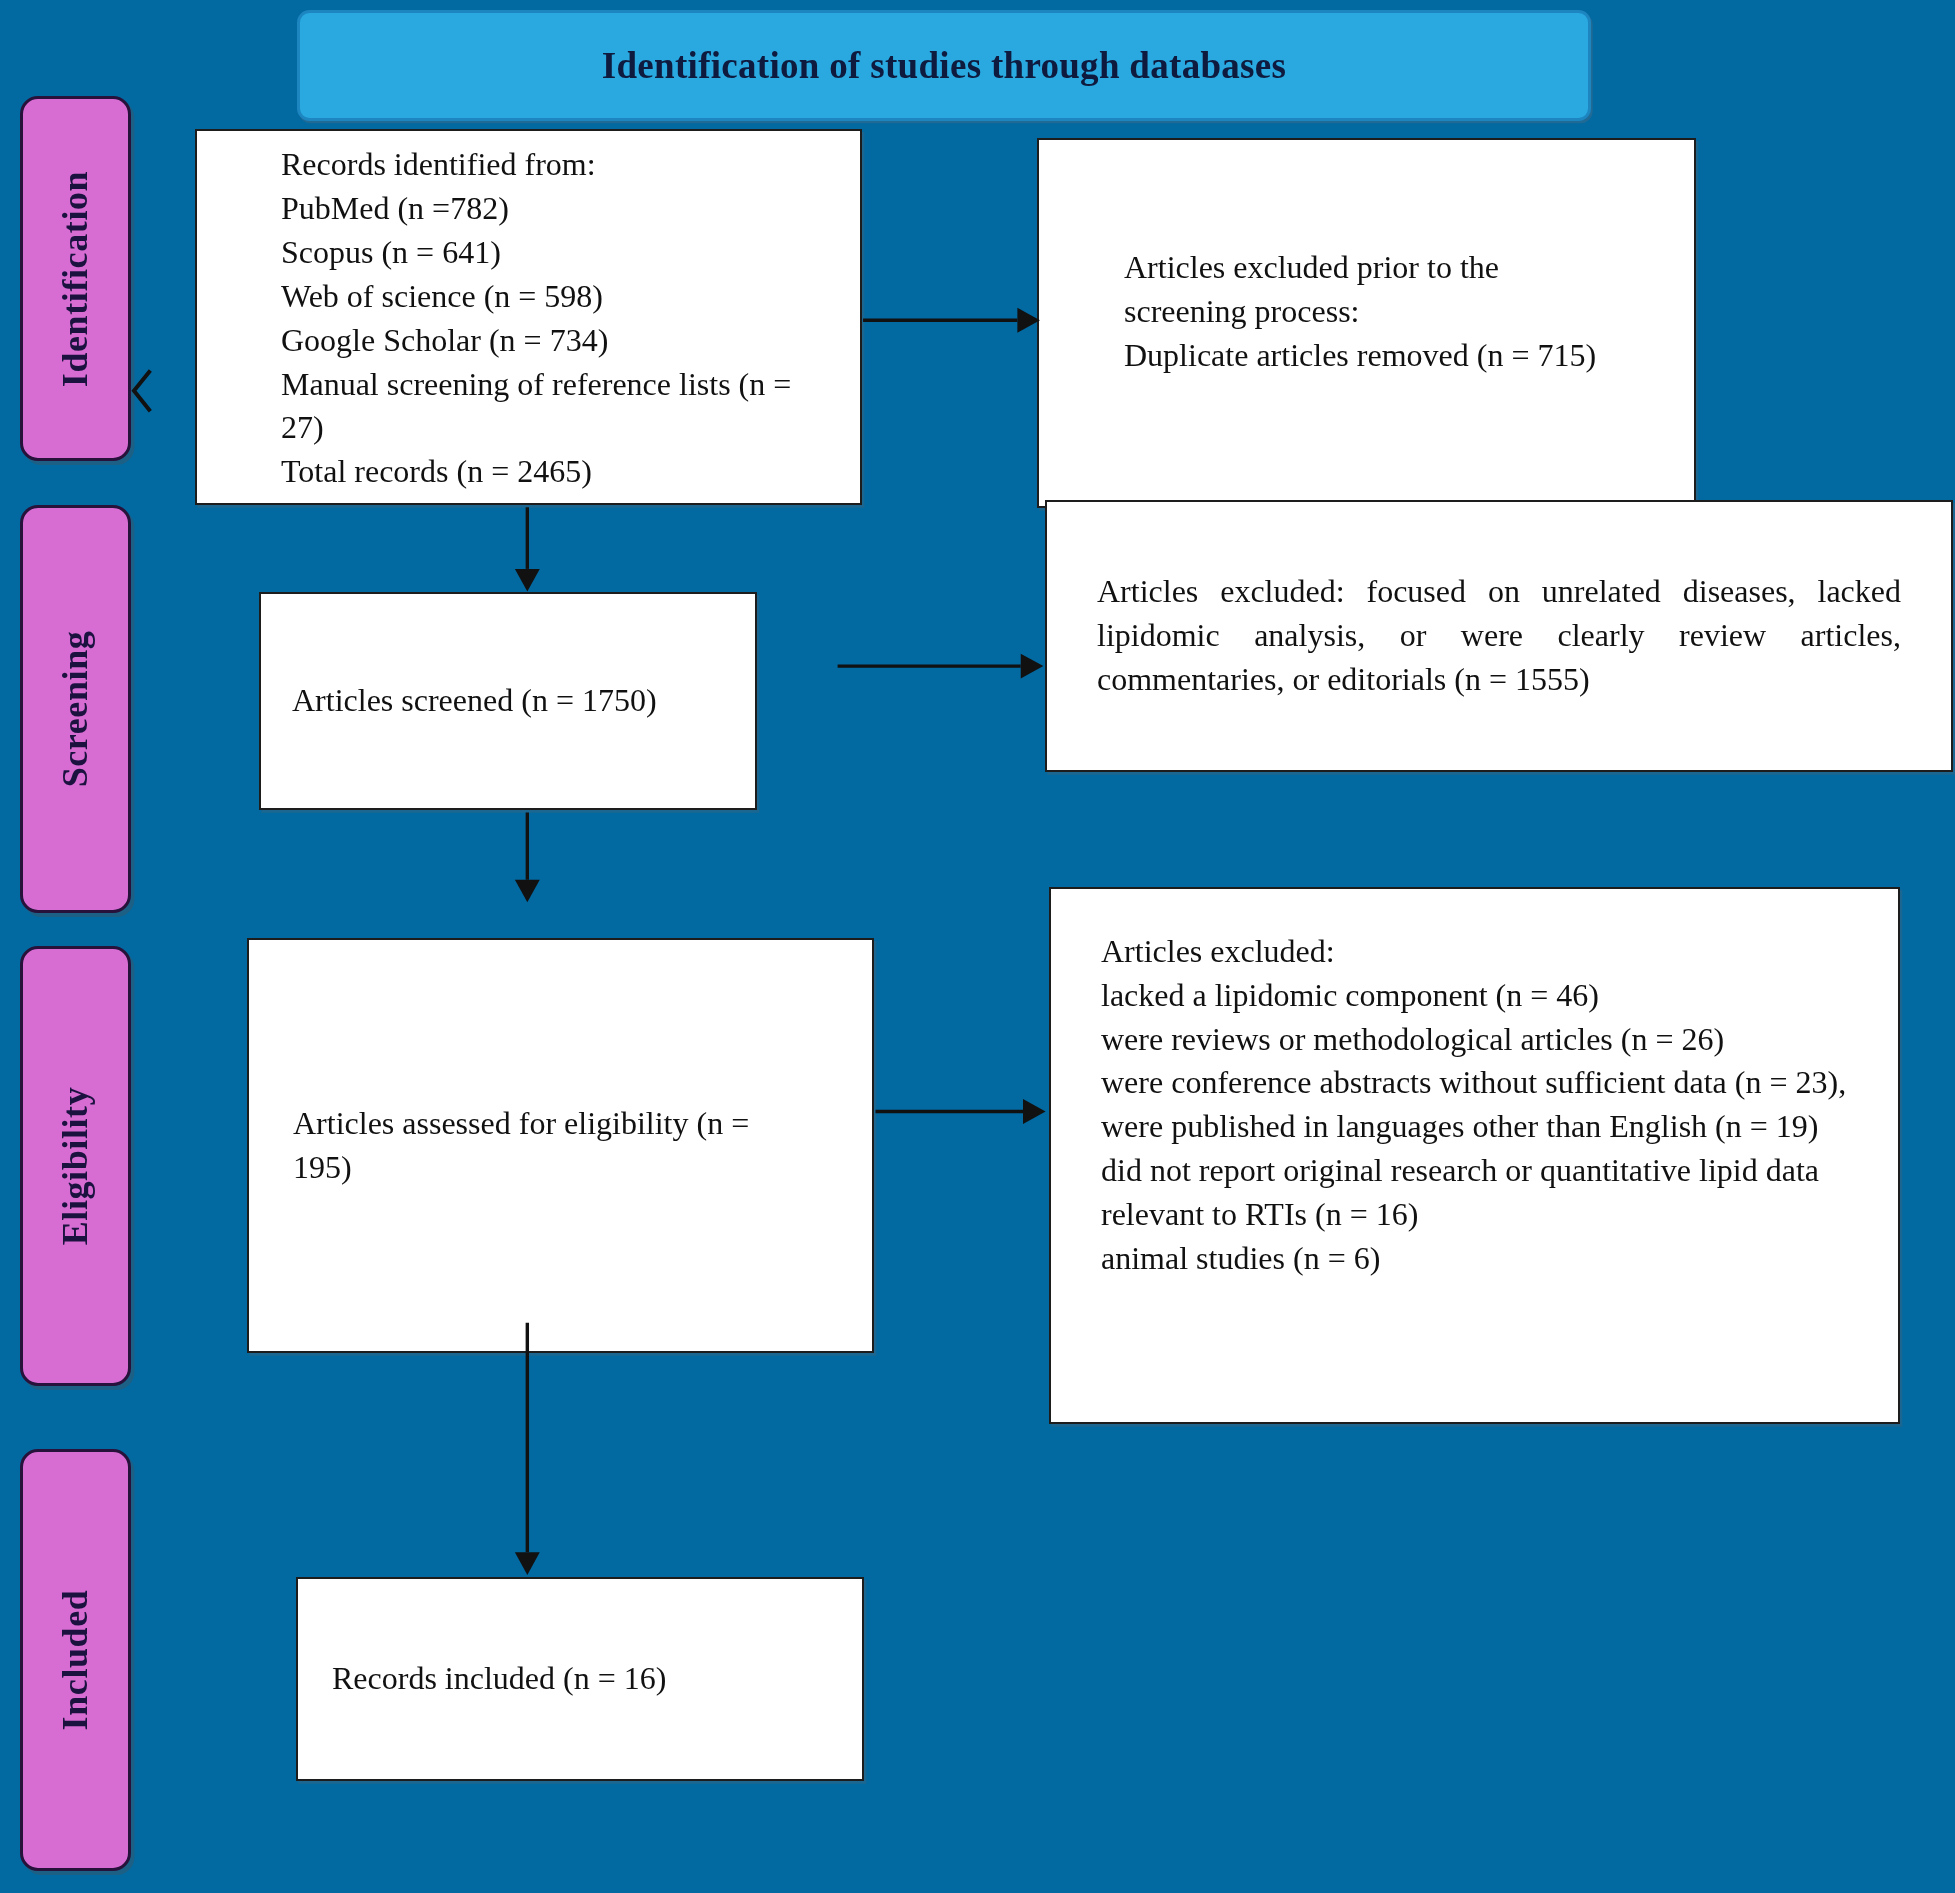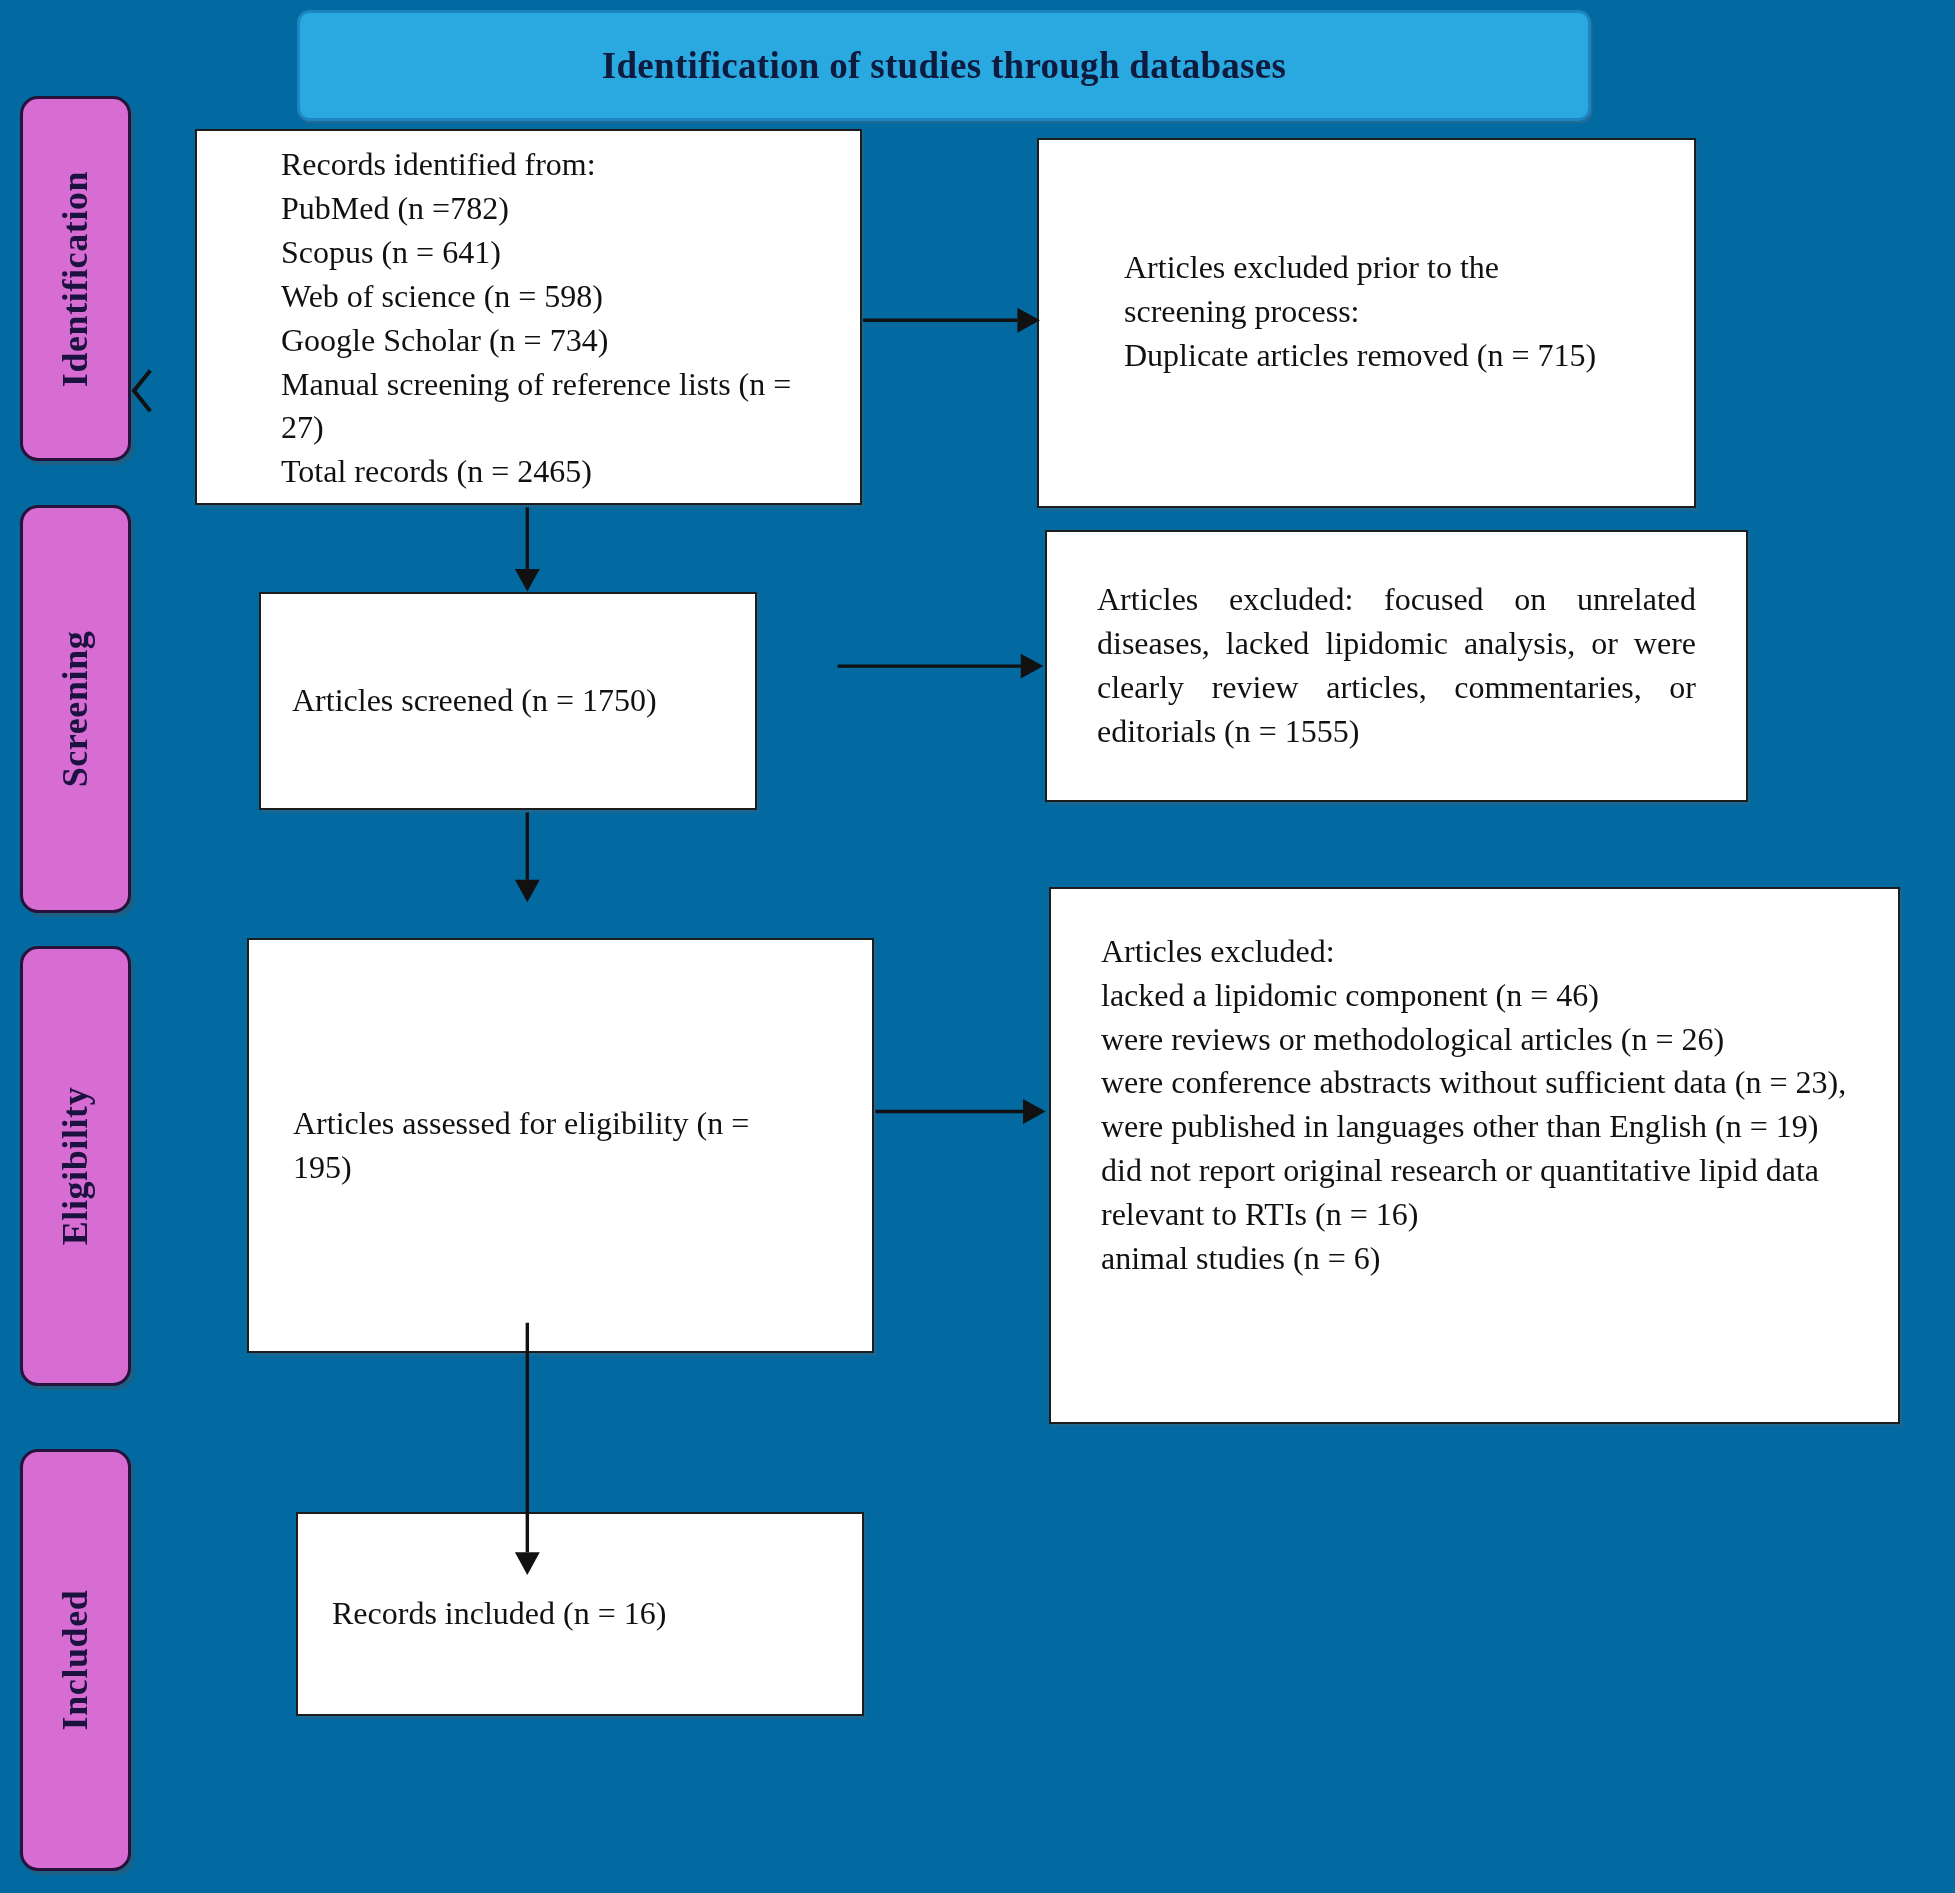--- a/index.html
+++ b/index.html
@@ -39,27 +39,27 @@
   .wbox{
     position:absolute; background:#ffffff; border:2.8px solid var(--box-border);
     box-sizing:border-box; font-size:32px; line-height:1.37; color:var(--text);
     box-shadow:2.3px 2.8px 0 rgba(100,100,100,.25);
   }
   #box-records{left:195px; top:129px; width:667px; height:376px; padding:12.4px 22.6px 0 84px;}
   #box-dup{left:1037px; top:138px; width:659px; height:370px;
     display:flex; flex-direction:column; justify-content:center; padding:0 65px 22.6px 85px;}
   #box-screened{left:259px; top:592px; width:498px; height:218px;
     display:flex; align-items:center; padding-left:31px;}
-  #box-scr-excl{left:1045px; top:530px; width:703px; height:272px;
+  #box-scr-excl{left:1045px; top:500px; width:908px; height:272px;
     display:flex; align-items:center; padding:0 50px;}
   #box-scr-excl .just{text-align:justify; text-justify:inter-word; width:100%;}
   #box-elig{left:247px; top:905px; width:627px; height:415px;
     display:flex; align-items:center; padding:0 65px 0 44px;margin-top:33px;}
   #box-elig-excl{left:1049px; top:887px; width:851px; height:537px; padding:41px 48px 0 50px;}
-  #box-included{left:296px; top:1512px; width:568px; height:204px;
+  #box-included{left:296px; top:1577px; width:568px; height:204px;
     display:flex; align-items:center; padding-left:34px;}
   .tline{display:block;}
   
   #arrows{position:absolute; left:0; top:0; width:1955px; height:1894px; pointer-events:none;}
   #arrows line{stroke:var(--arrow); stroke-width:6;}
   #arrows polygon{fill:var(--arrow);}
   #arrows polyline{stroke:var(--arrow); stroke-width:7; fill:none;}
 </style>
 </head>
 <body>

